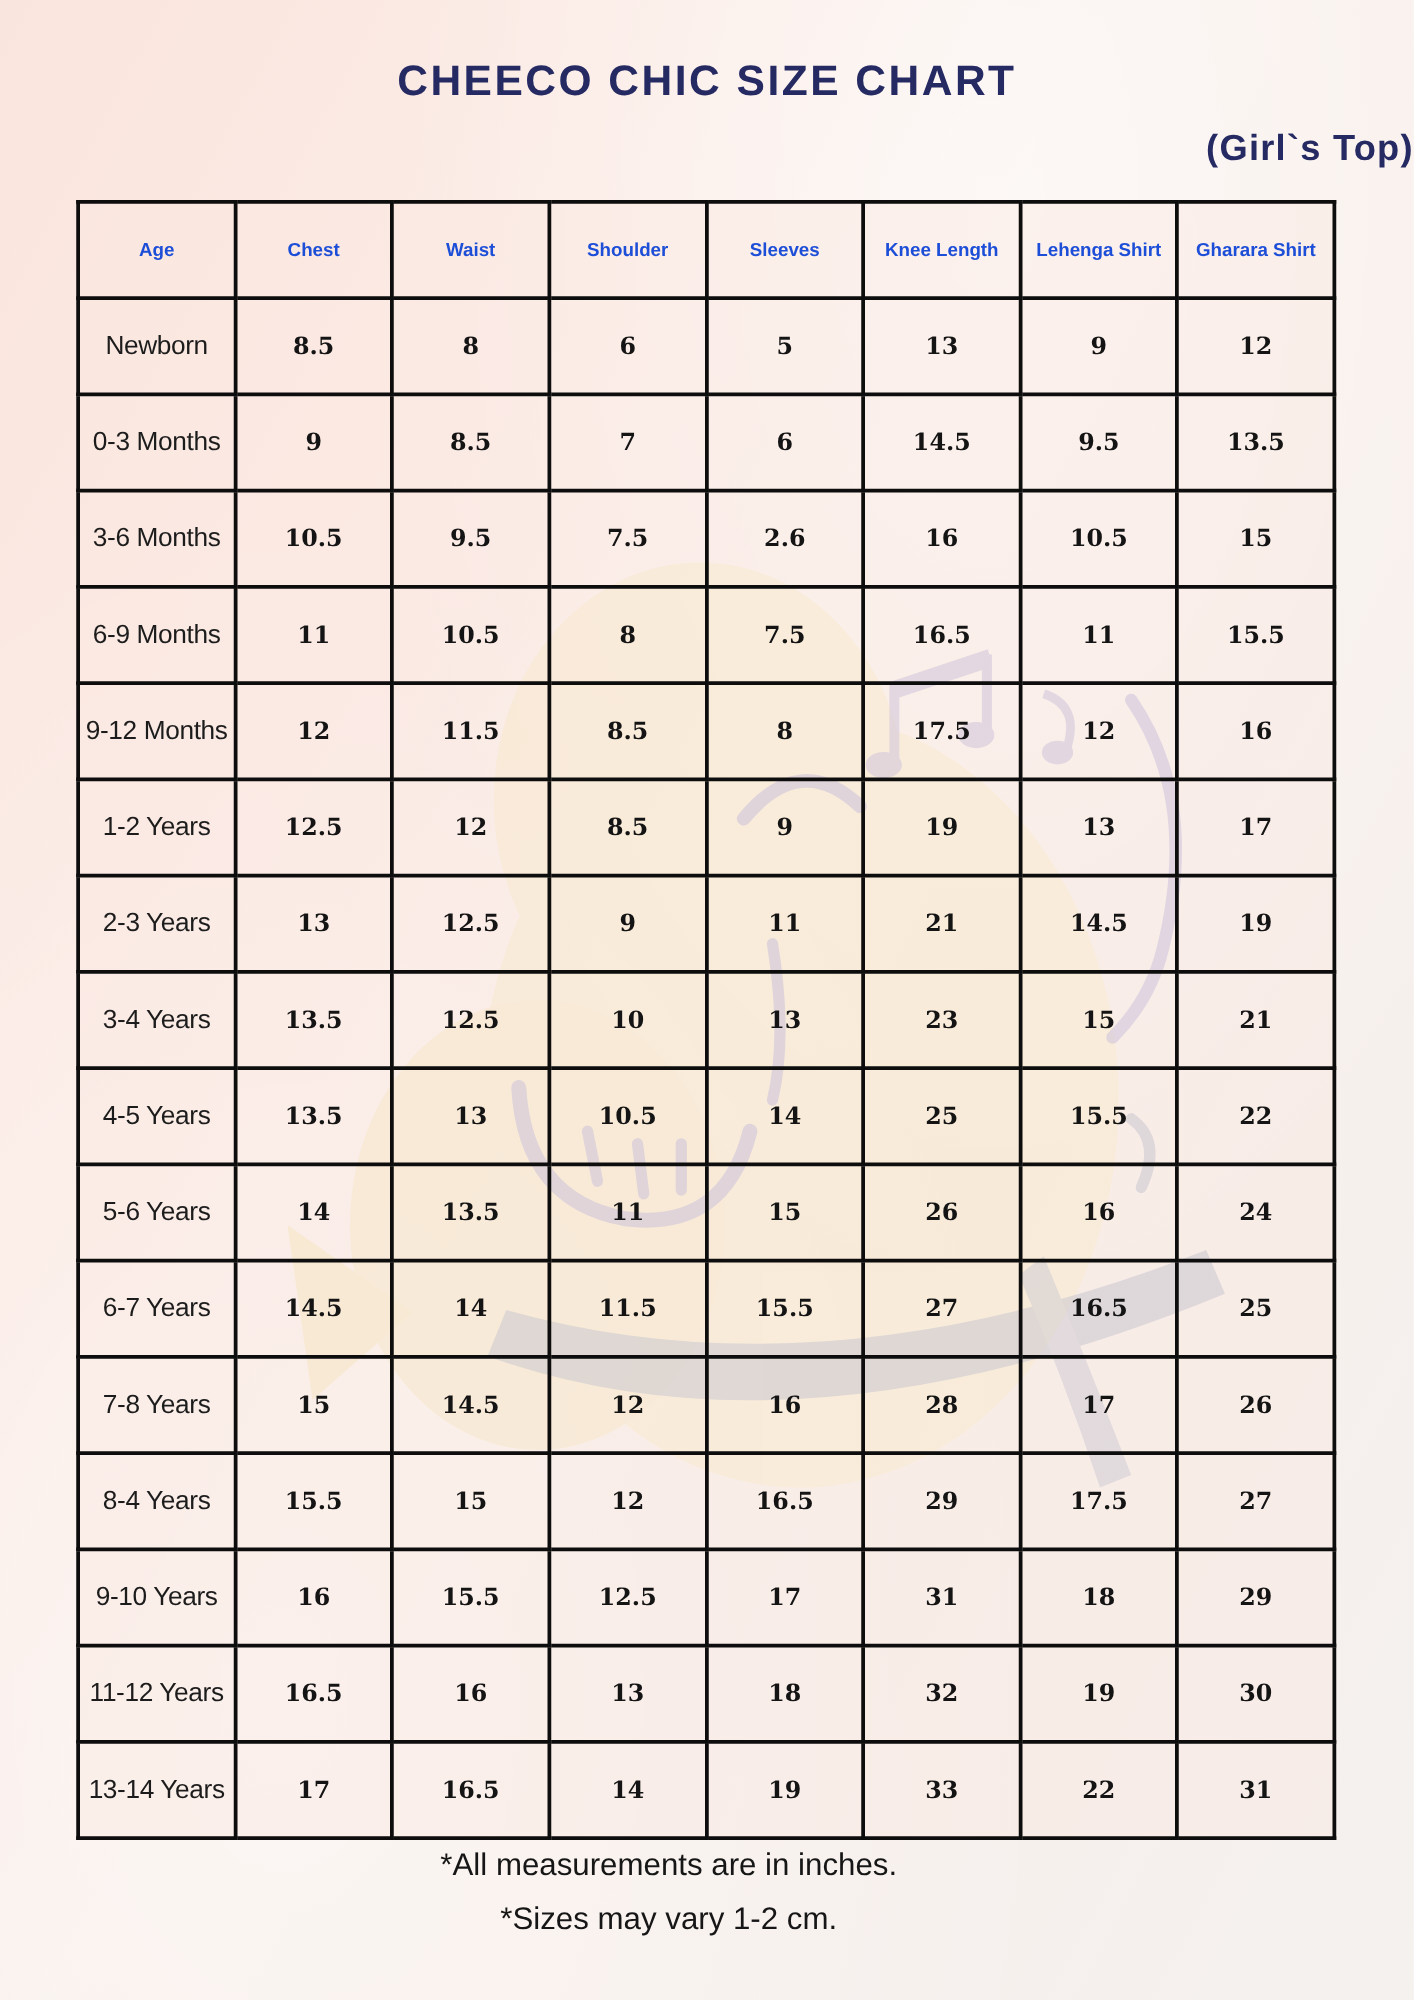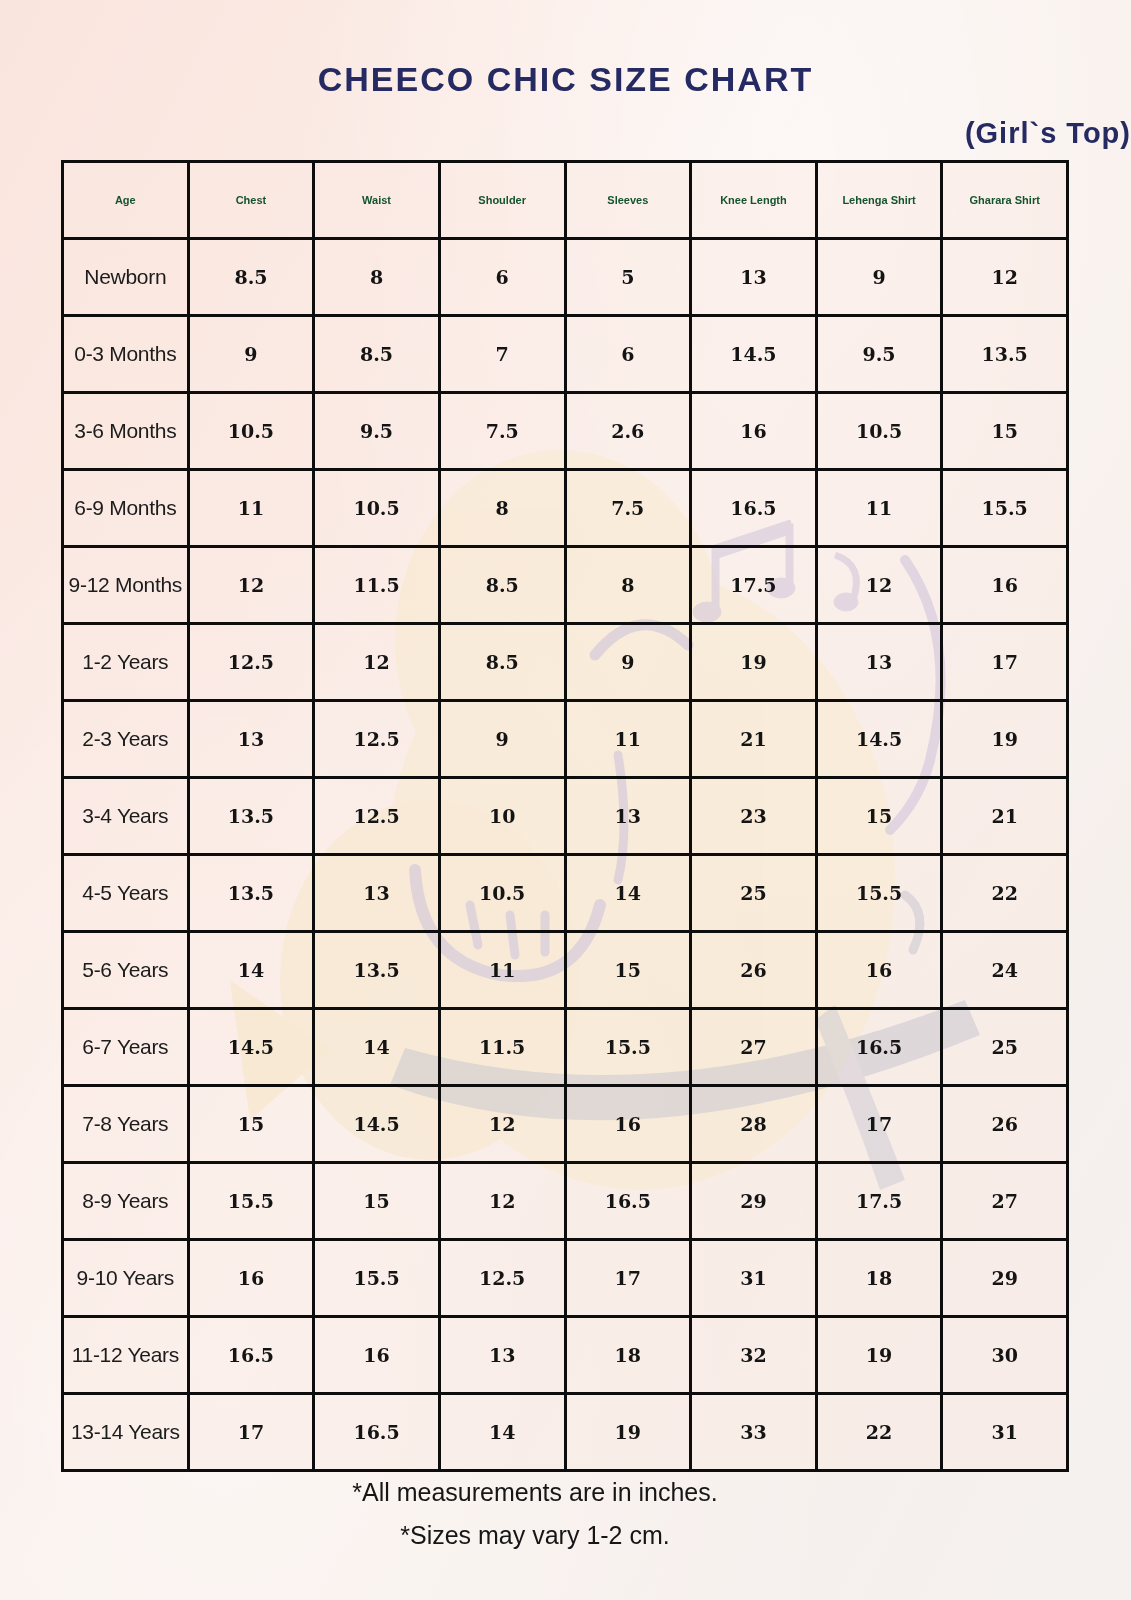--- a/index.html
+++ b/index.html
@@ -9,21 +9,21 @@
     background:
       radial-gradient(ellipse at 70% 10%, rgba(255,255,255,.55) 0%, rgba(255,255,255,0) 45%),
       radial-gradient(ellipse at 20% 85%, rgba(255,255,255,.4) 0%, rgba(255,255,255,0) 50%),
       linear-gradient(118deg,#fae5de 0%,#fbebe5 28%,#f9f0ec 46%,#f8efeb 62%,#f4f1ef 100%);
     overflow:hidden;
     position:relative;
   }
   .page{position:relative;width:1131px;height:1600px;}
   .watermark{position:absolute;left:0;top:0;width:1131px;height:1600px;pointer-events:none;}
   .title{
-    margin:0;padding-top:60px;
+    margin:0;padding-top:46px;
     text-align:center;
     font-size:34px;font-weight:700;letter-spacing:2px;
     color:#262a63;
   }
   .subtitle{
     margin:0;padding-top:18px;
     text-align:right;
     font-size:29px;font-weight:700;letter-spacing:1px;
     color:#262a63;
   }
@@ -36,21 +36,21 @@
   table.size-table th,
   table.size-table td{
     border:3px solid #0d0d0d;
     text-align:center;vertical-align:middle;
     background:rgba(250,231,225,0.42);
     height:74px;
     padding:0;
   }
   table.size-table th{
     font-family:"Liberation Sans",sans-serif;
-    font-size:11px;font-weight:700;color:#14532d;
+    font-size:15px;font-weight:700;color:#1d4ed8;
   }
   td.age-cell{
     font-family:"Liberation Sans",sans-serif;
     font-size:21px;font-weight:400;color:#1c1c1c;
     letter-spacing:-0.3px;
   }
   td.num-cell{
     font-family:"DejaVu Serif","Liberation Serif",serif;
     font-size:19px;font-weight:700;color:#141414;
   }
@@ -236,21 +236,21 @@
           <td class="age-cell">7-8 Years</td>
           <td class="num-cell">15</td>
           <td class="num-cell">14.5</td>
           <td class="num-cell">12</td>
           <td class="num-cell">16</td>
           <td class="num-cell">28</td>
           <td class="num-cell">17</td>
           <td class="num-cell">26</td>
         </tr>
         <tr>
-          <td class="age-cell">8-9 Years</td>
+          <td class="age-cell">8-4 Years</td>
           <td class="num-cell">15.5</td>
           <td class="num-cell">15</td>
           <td class="num-cell">12</td>
           <td class="num-cell">16.5</td>
           <td class="num-cell">29</td>
           <td class="num-cell">17.5</td>
           <td class="num-cell">27</td>
         </tr>
         <tr>
           <td class="age-cell">9-10 Years</td>

